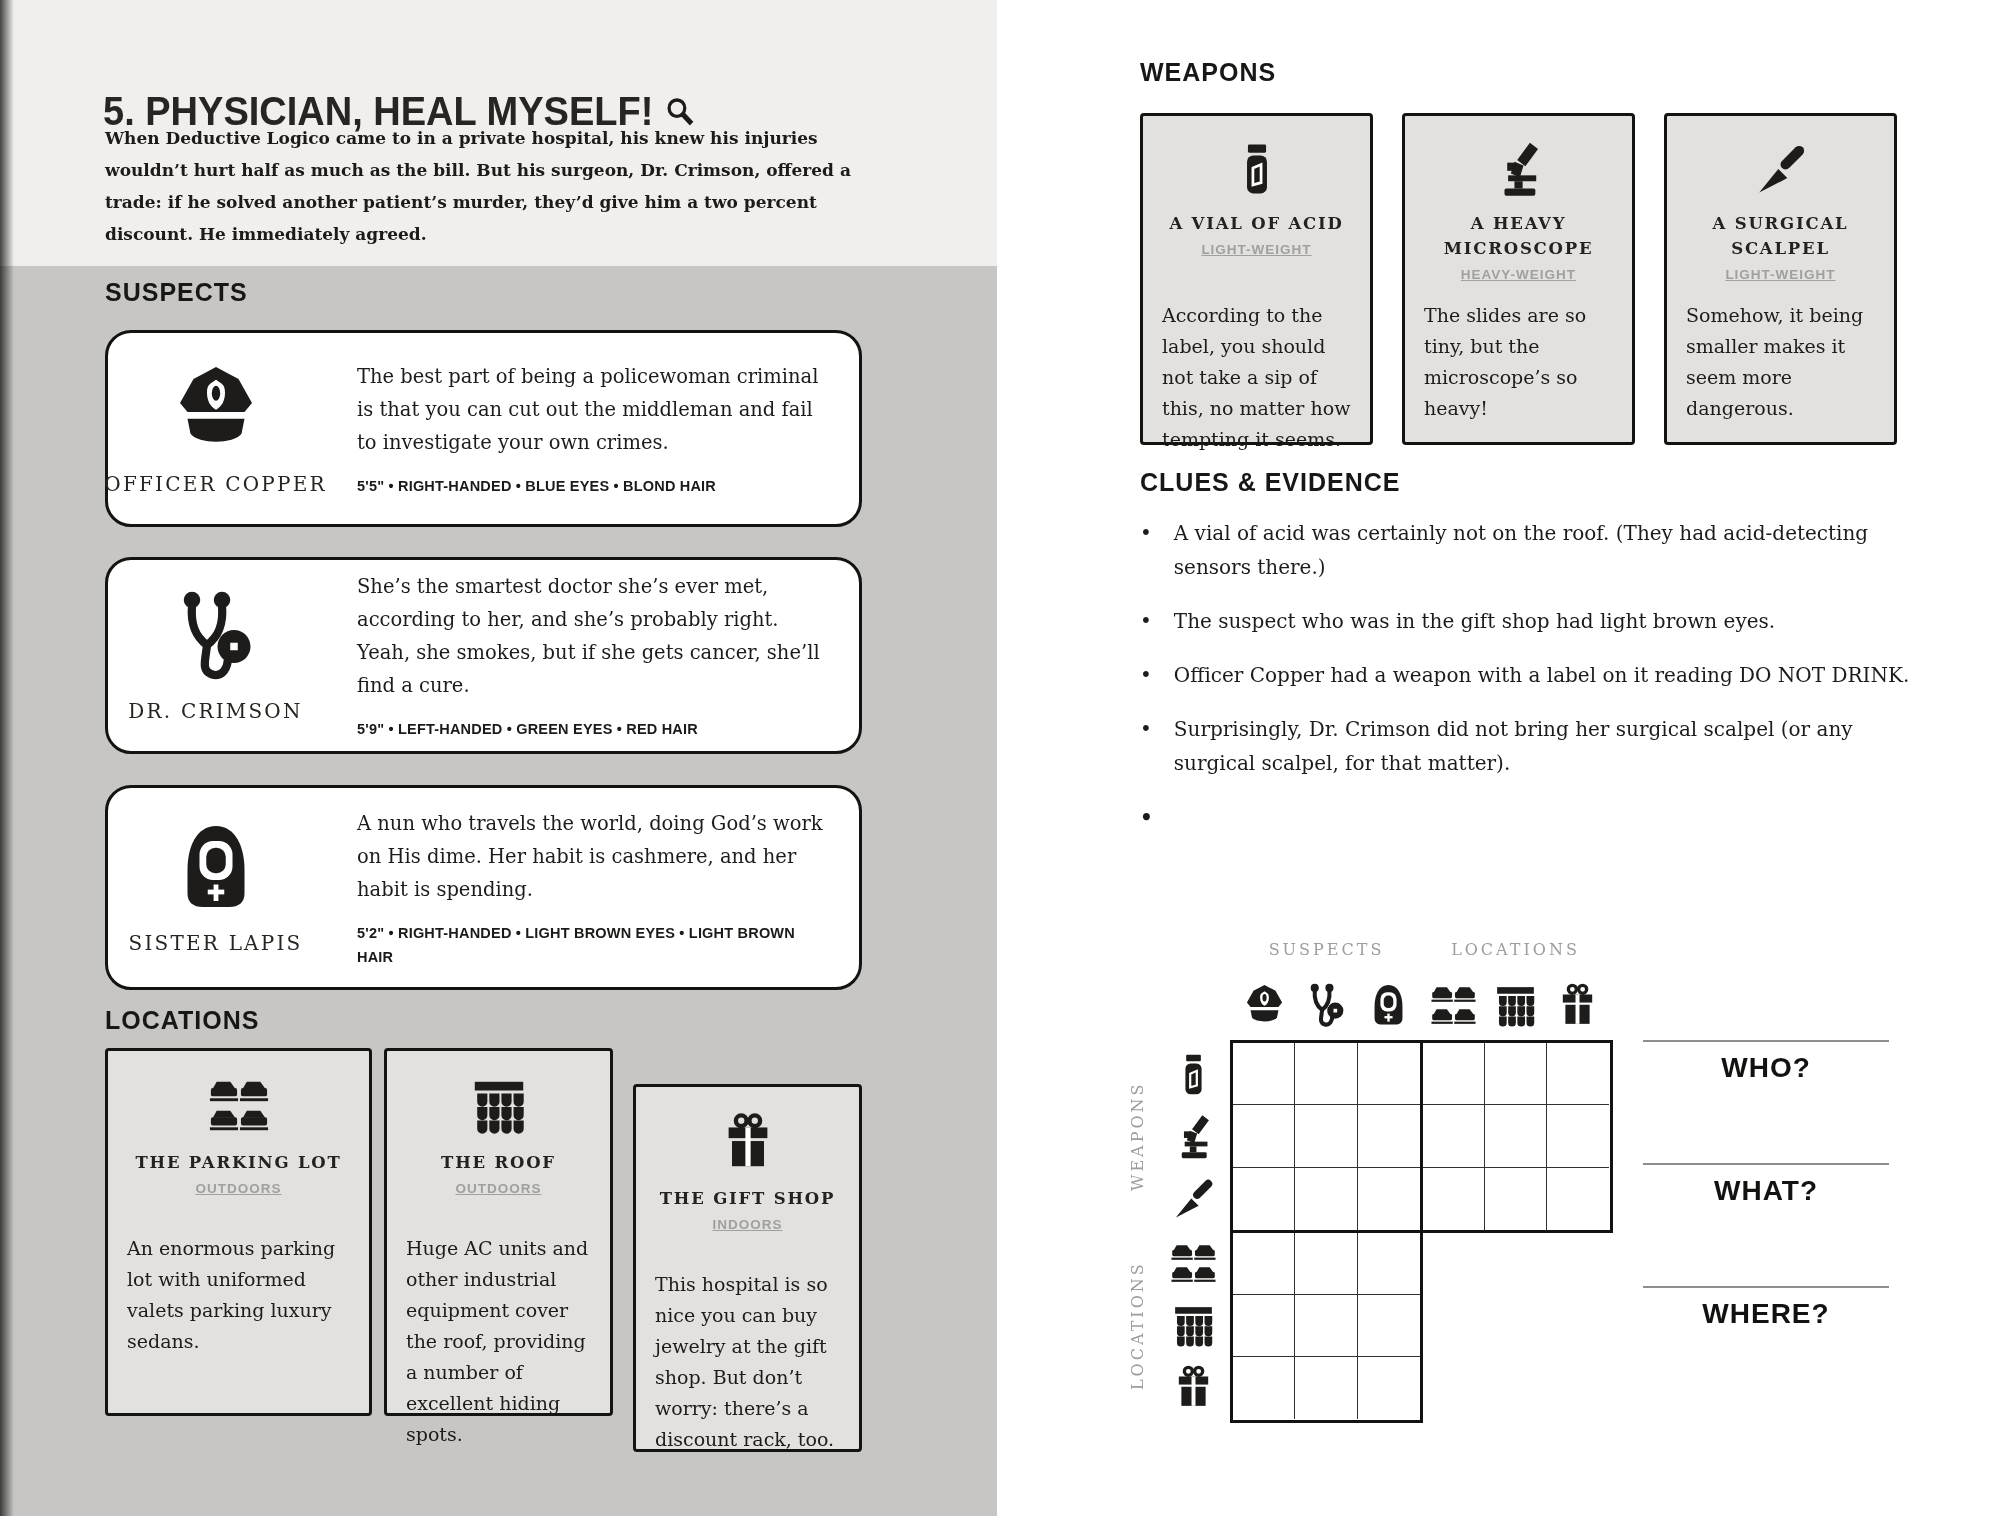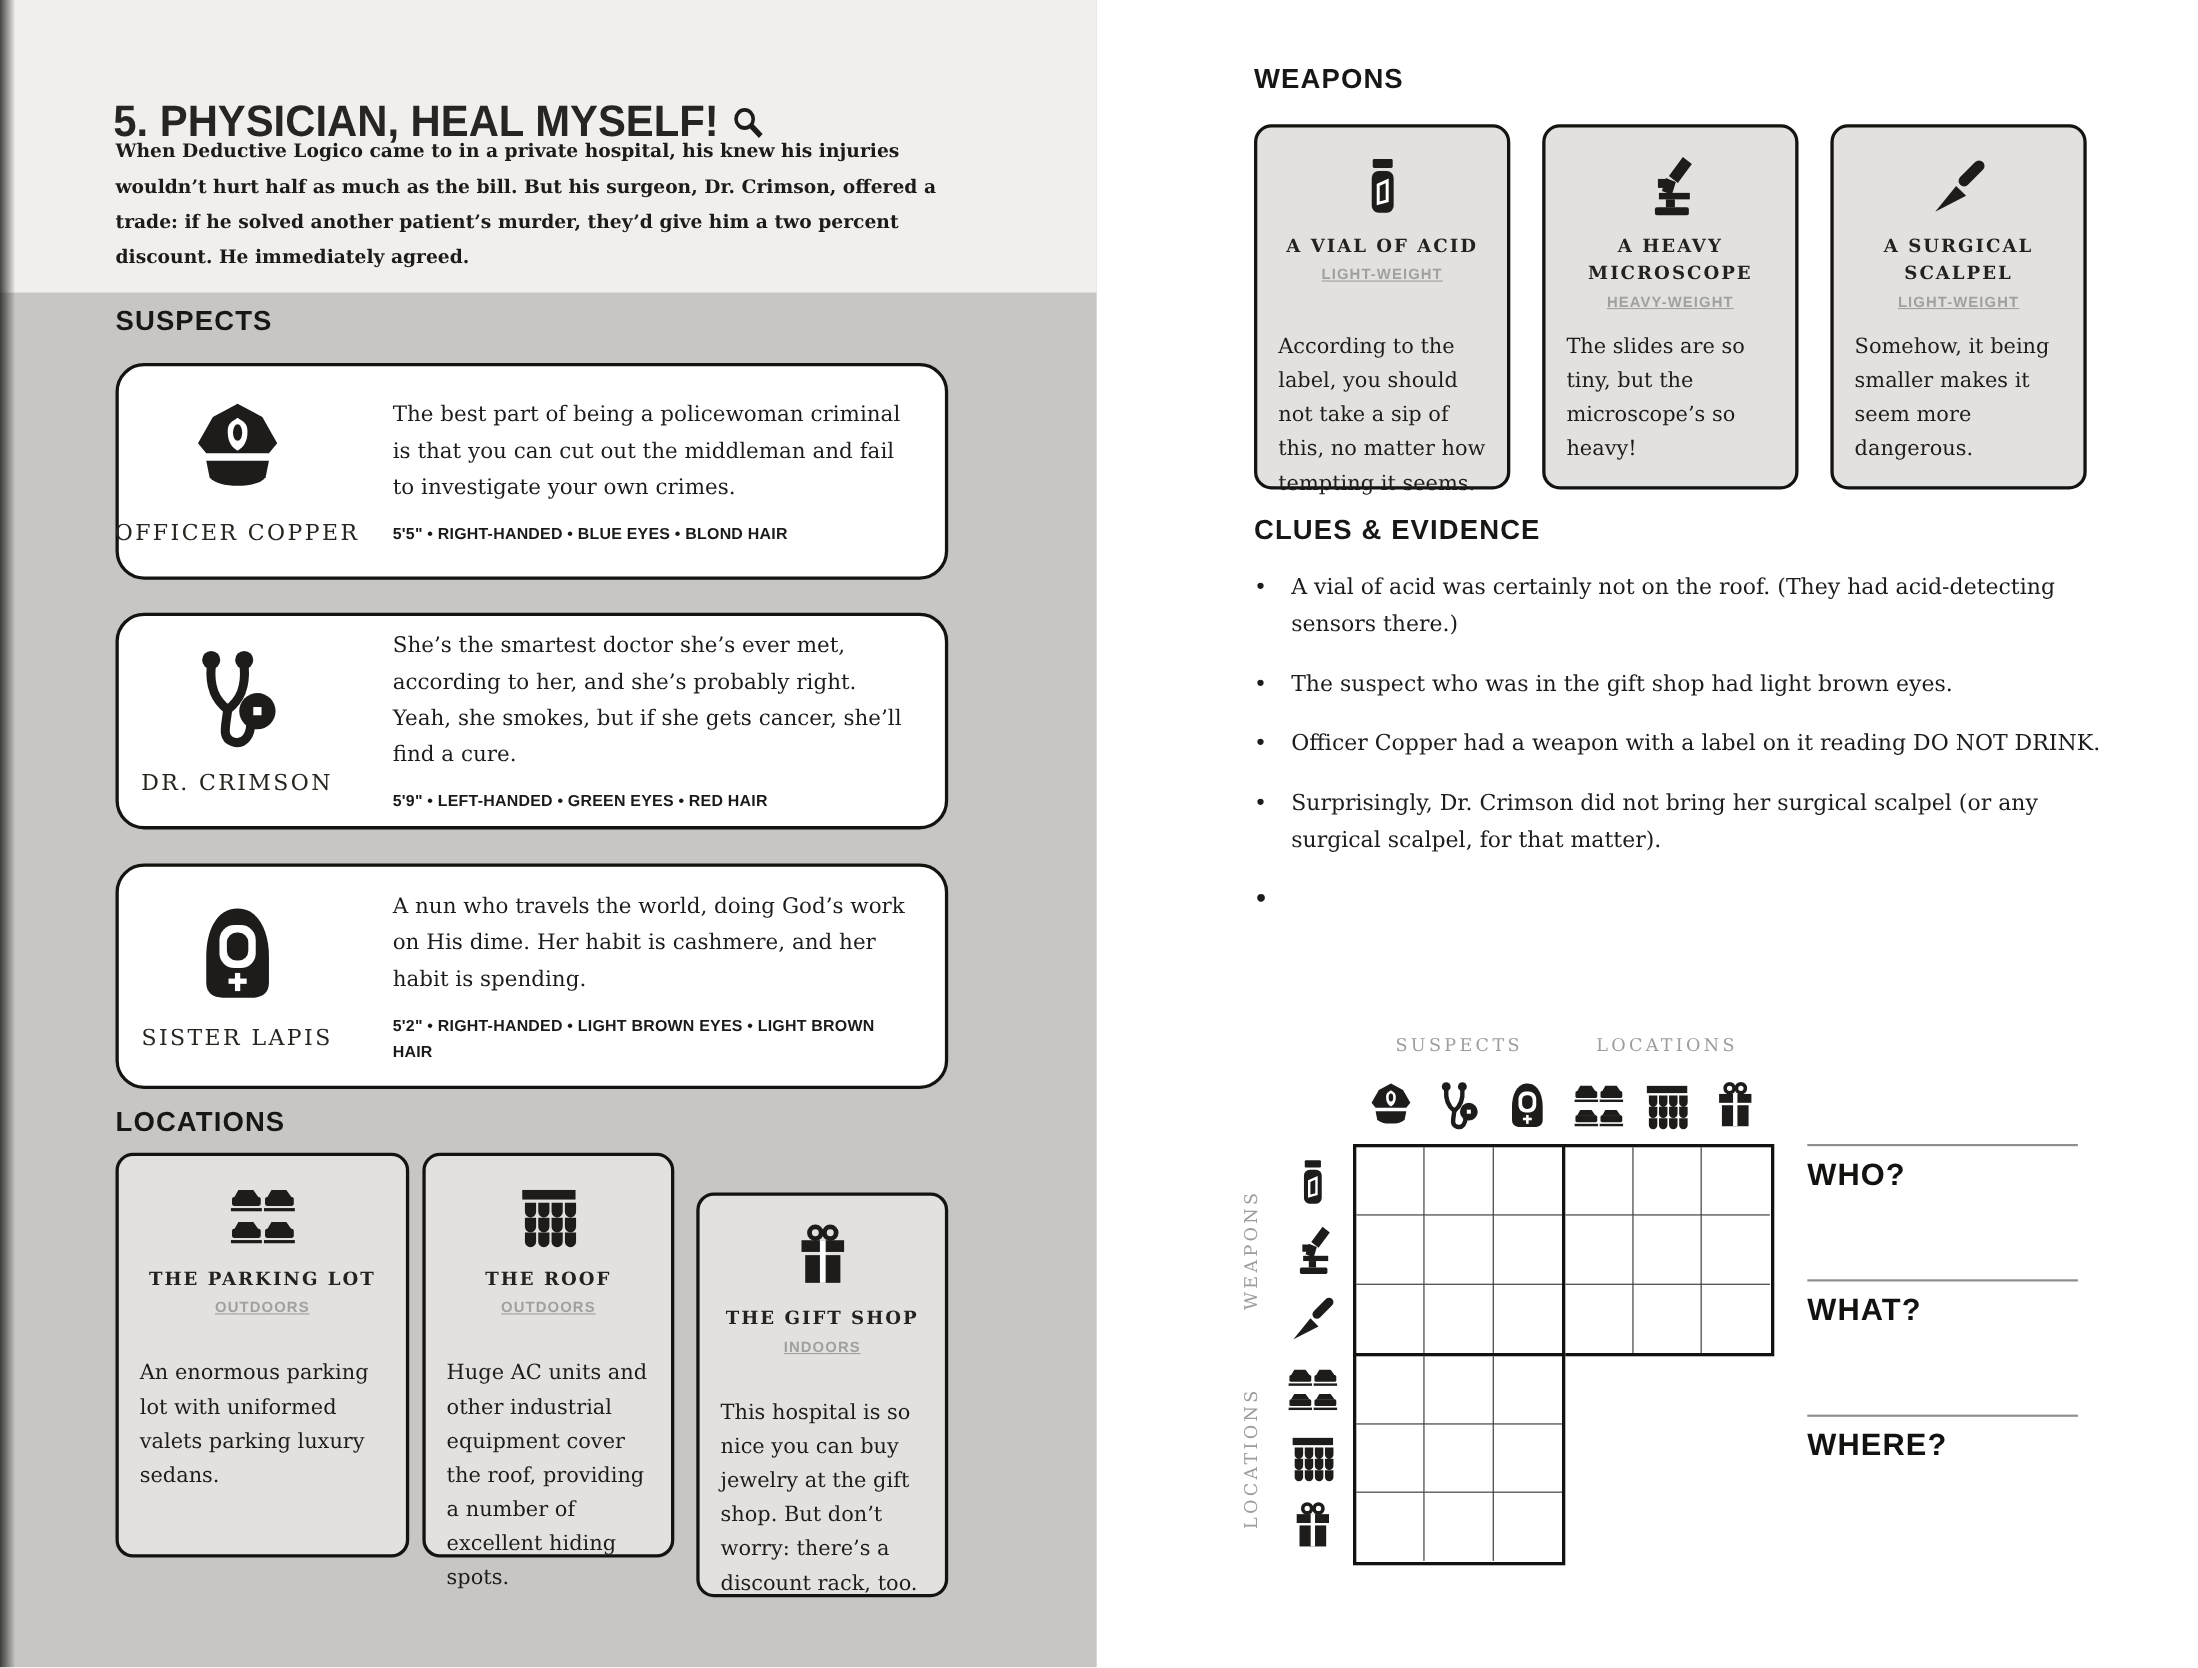--- a/index.html
+++ b/index.html
@@ -22,21 +22,21 @@
   .scard{position:absolute;left:105px;width:757px;background:#fff;border:3px solid #13130f;
          border-radius:26px;box-sizing:border-box;display:flex;align-items:center;padding:18px 28px 18px 0;}
   .scard .col-ic{width:215px;flex:none;display:flex;flex-direction:column;align-items:center;gap:15px;}
   .sicon{width:96px;height:96px;}
   .sname{font-size:20px;letter-spacing:2.2px;color:#26251f;white-space:nowrap;}
   .scard .col-tx{flex:1;margin-left:34px;}
   .sdesc{font-size:19.5px;line-height:33px;margin:0;}
   .sattr{margin:15px 0 0 0;font-family:"Liberation Sans",sans-serif;font-weight:700;
          font-size:14.5px;letter-spacing:.2px;line-height:24px;color:#1b1a18;}
   
-  .gcard{position:absolute;background:#e2e1df;border:3px solid #13130f;border-radius:16px;
+  .gcard{position:absolute;background:#e2e1df;border:3px solid #13130f;border-radius:4px;
          box-sizing:border-box;padding:24px 19px 18px 19px;}
   .ghead{display:flex;flex-direction:column;align-items:center;text-align:center;}
   .gicon{width:62px;height:62px;flex:none;}
   .gname{margin-top:13px;font-size:16.5px;font-weight:700;letter-spacing:1.8px;line-height:25px;color:#23221e;}
   .gtype{margin-top:6px;font-family:"Liberation Sans",sans-serif;font-weight:700;
          font-size:13.5px;letter-spacing:1px;color:#a0a09e;text-decoration:underline;}
   .gdesc{font-size:19px;line-height:31px;text-align:left;margin:0;}
   .loc .ghead{height:158px;}
   .wep .ghead{height:160px;}
   
@@ -50,21 +50,21 @@
   .cell{border-right:1.5px solid #30302e;border-bottom:1.5px solid #30302e;}
   .cell:nth-child(3n){border-right:none;}
   .cell:nth-child(n+7){border-bottom:none;}
   .glab{position:absolute;top:940px;width:193px;text-align:center;font-size:16px;
         letter-spacing:3px;color:#9e9d9b;}
   .vlab{position:absolute;left:1122px;width:30px;height:193px;writing-mode:vertical-rl;
         transform:rotate(180deg);display:flex;align-items:center;justify-content:center;
         font-size:16px;letter-spacing:3px;color:#9e9d9b;}
   .cicon,.ricon{position:absolute;width:47px;height:47px;}
   .aline{position:absolute;left:1643px;width:246px;height:0;border-top:2px solid #8f8e8c;}
-  .alabel{position:absolute;left:1643px;width:246px;text-align:left;
+  .alabel{position:absolute;left:1643px;width:246px;text-align:center;
           font-family:"Liberation Sans",sans-serif;font-weight:700;font-size:28px;
           letter-spacing:1px;color:#121210;}
   .defs{position:absolute;width:0;height:0;overflow:hidden;}
 </style>
 </head>
 <body>
 
 <div class="canvas">
 
   <svg class="defs" xmlns="http://www.w3.org/2000/svg" aria-hidden="true">

